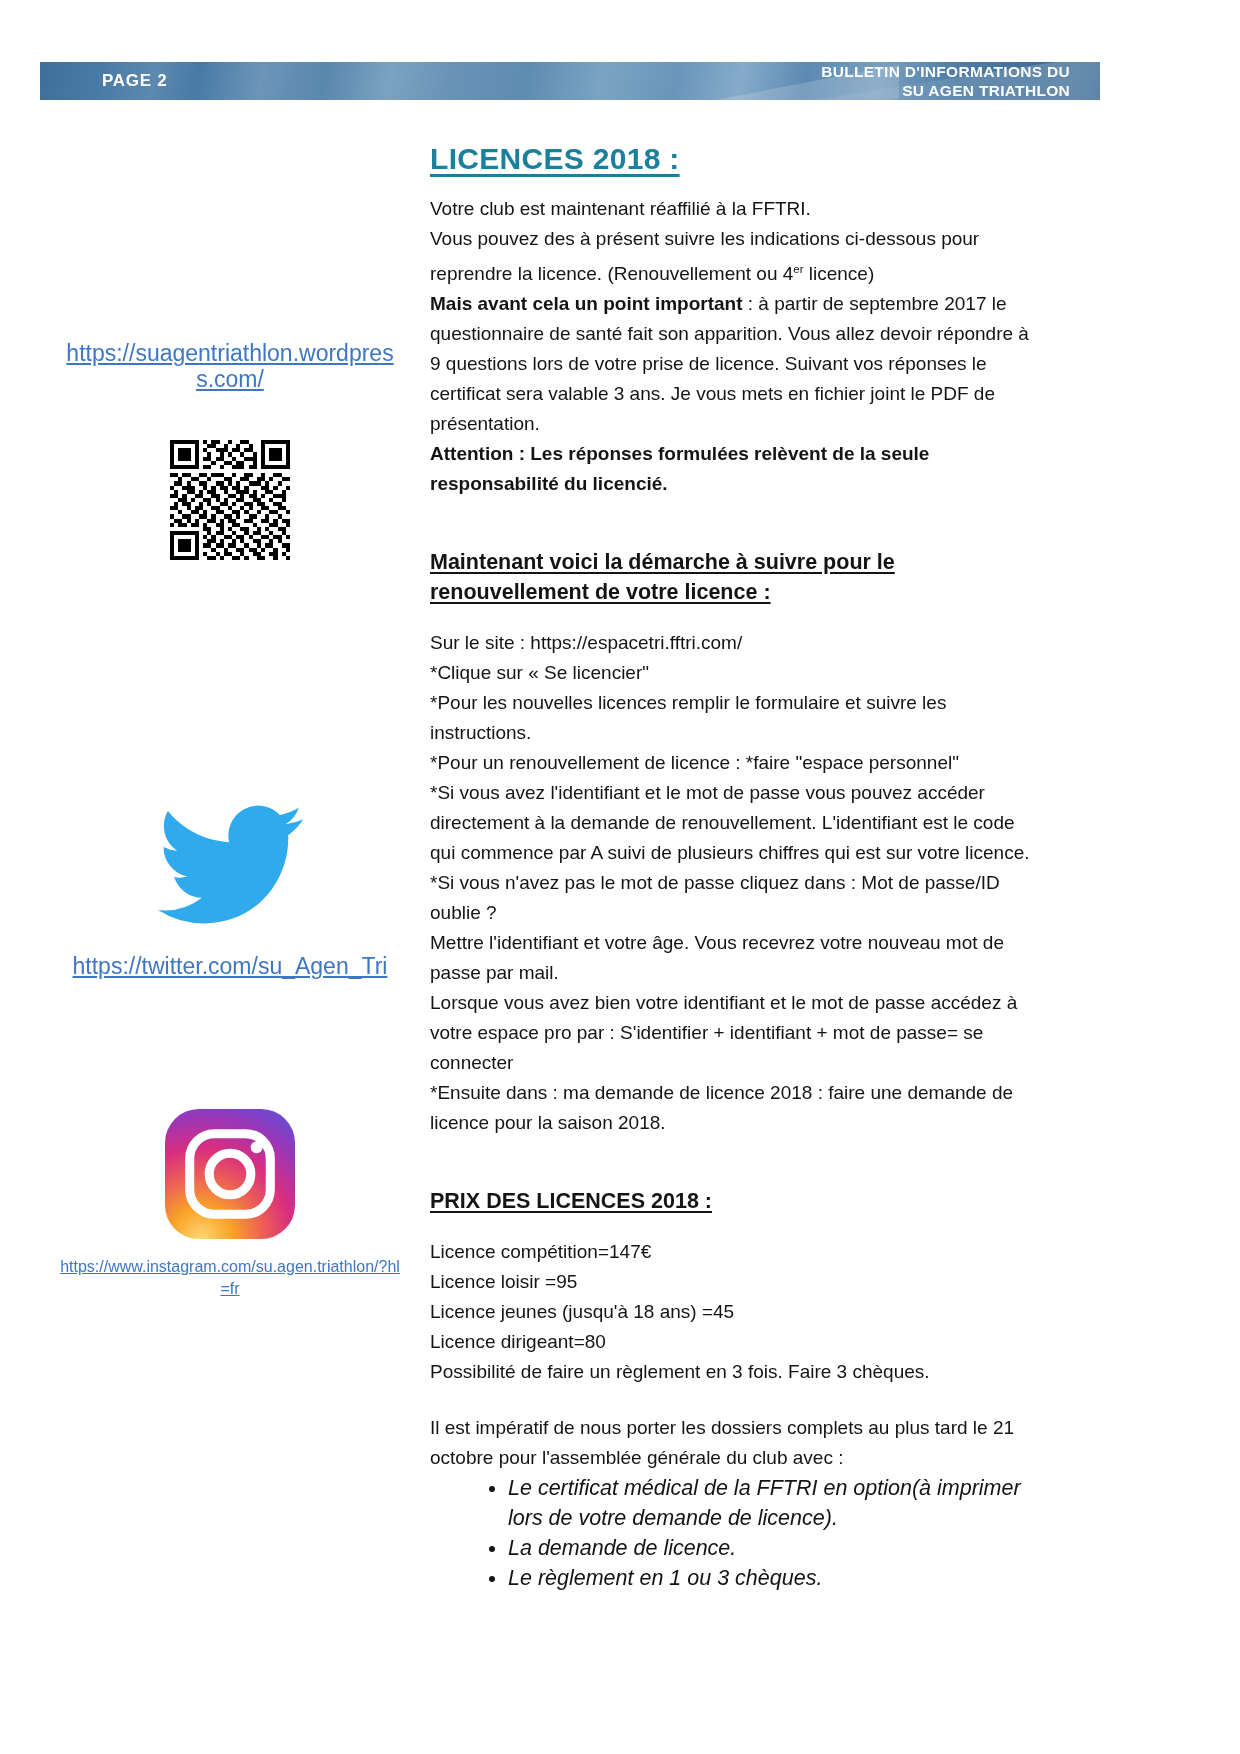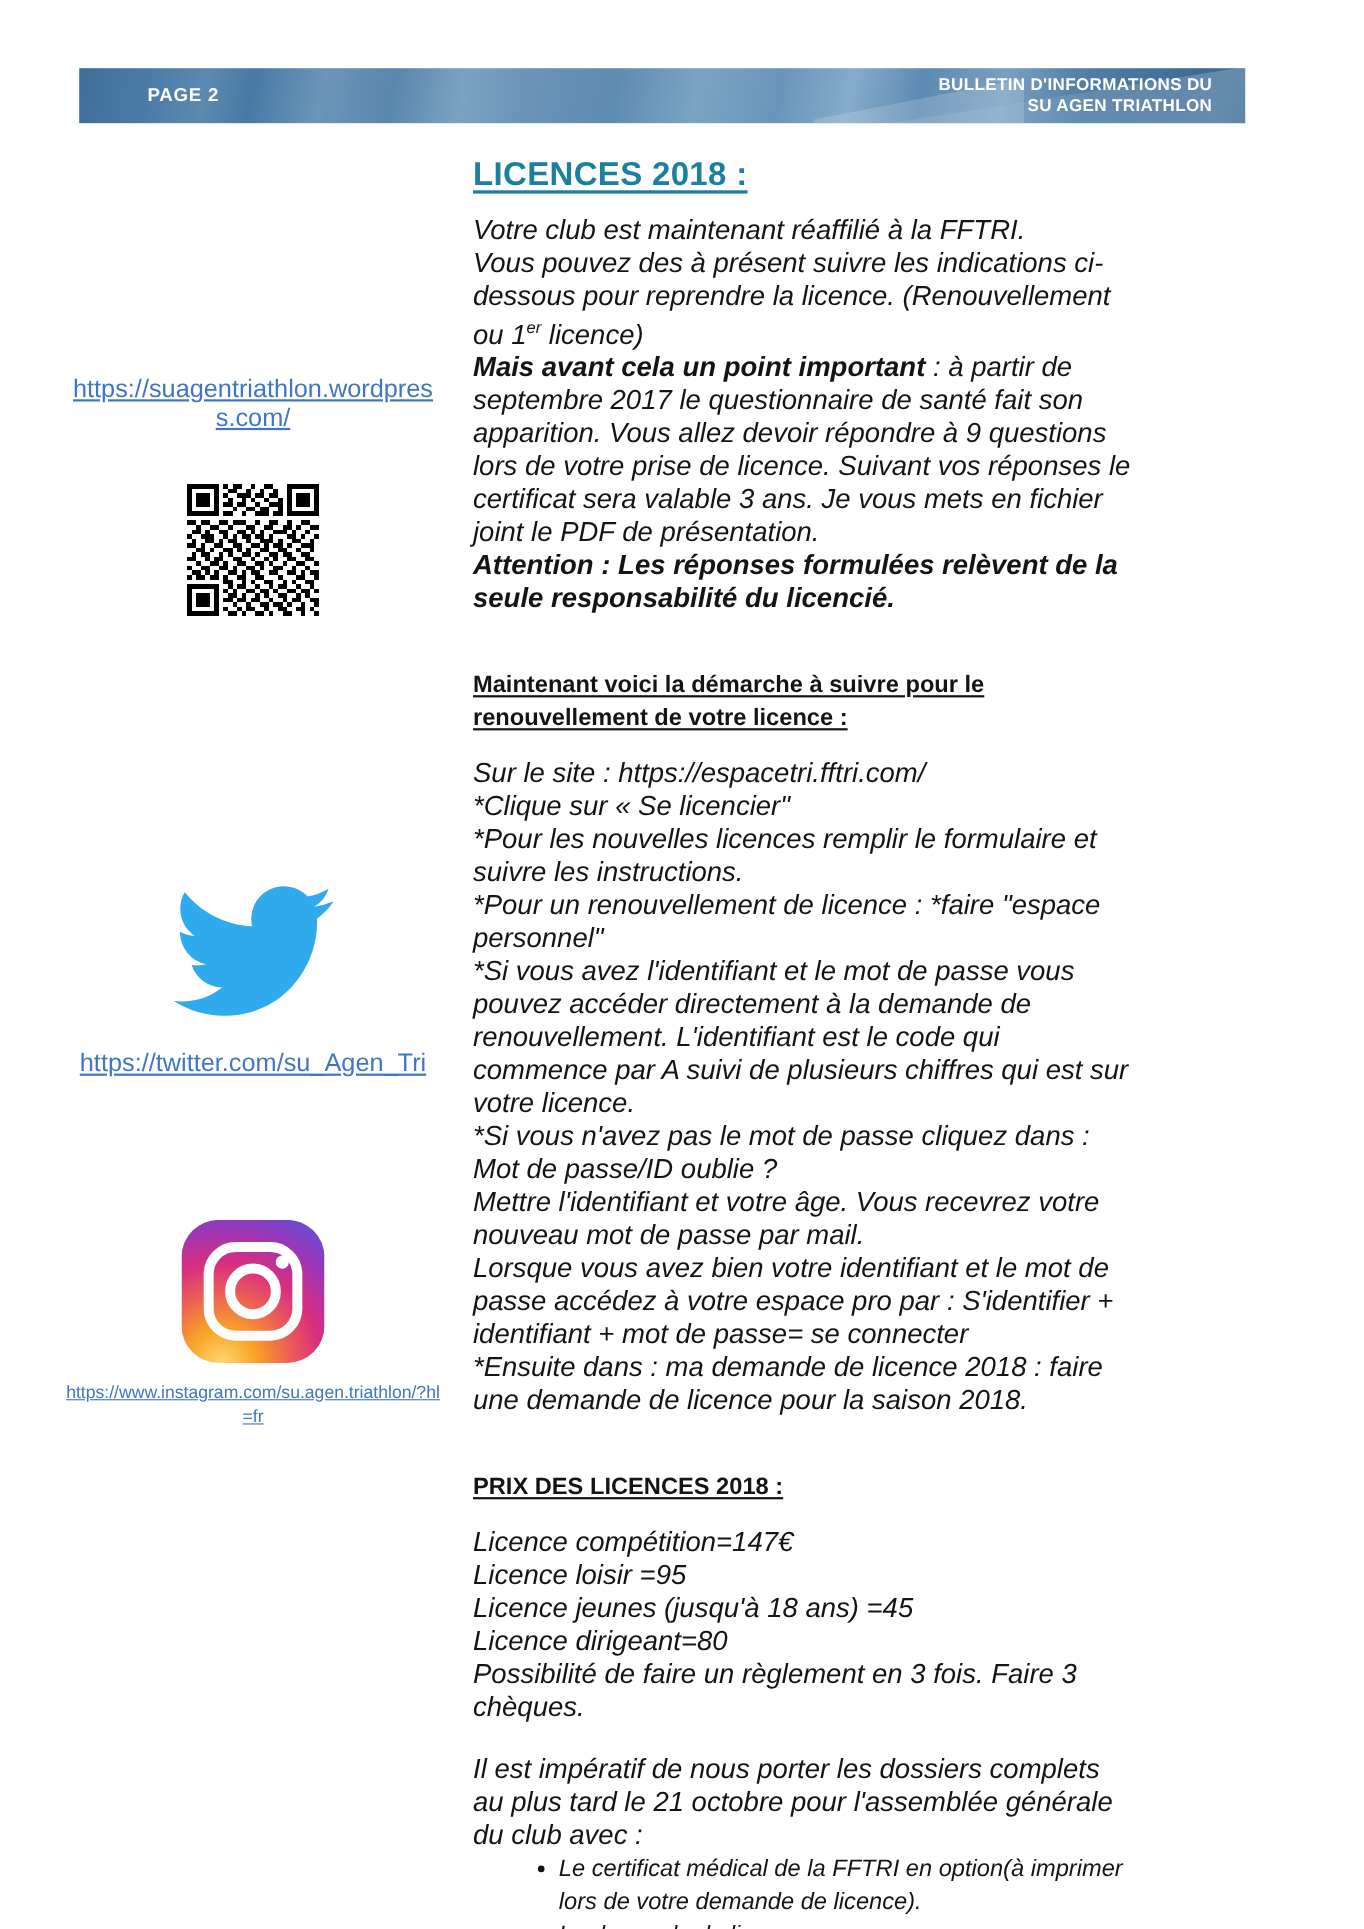--- a/index.html
+++ b/index.html
@@ -14,28 +14,27 @@
     font-family: "Liberation Sans", sans-serif;
     overflow: hidden;
   }
 
   
   .header {
     position: absolute;
     left: 40px;
     top: 62px;
     width: 1060px;
-    height: 50px;
+    height: 38px;
     background: linear-gradient(100deg,
         #3f6f99 0%, #4a7ba6 6%, #5c89b0 11%, #477aa5 15%,
         #6c95b8 21%, #5a87ae 27%, #7ba2c0 33%, #6992b6 39%,
         #5f8cb2 46%, #7ba4c2 53%, #6a95ba 60%, #86abca 66%,
         #5d8ab2 72%, #789fc0 79%, #4f7da6 86%, #3e6e98 94%, #3a6a95 100%);
     overflow: hidden;
-    margin-left: 32px;
   }
   .header::before {
     content: "";
     position: absolute;
     left: 55%;
     top: 48%;
     width: 60%;
     height: 120%;
     background: linear-gradient(115deg, rgba(255,255,255,0.20) 0%, rgba(255,255,255,0.05) 40%, rgba(255,255,255,0.22) 70%, rgba(255,255,255,0.02) 100%);
     transform: skewY(-9deg);
@@ -136,24 +135,23 @@
   .main-title {
     color: #1b7f9e;
     font-size: 30px;
     font-weight: bold;
     text-decoration: underline;
     text-underline-offset: 5px;
     margin: 0 0 18px 0;
     letter-spacing: 0.3px;
   }
   .para {
-    font-size: 25px;
+    font-size: 19px;
     line-height: 30px;
     margin: 0;
-    font-style: italic;
   }
   .para + .para { margin-top: 0; }
   .spacer { height: 26px; }
   .b { font-weight: bold; }
   sup { font-size: 0.6em; vertical-align: super; }
 
   .section-head {
     font-size: 21.5px;
     line-height: 30px;
     font-weight: bold;
@@ -435,21 +433,21 @@
     </svg>
   </div>
   <span class="sidebar-link instagram-link">https://www.instagram.com/su.agen.triathlon/?hl=fr</span>
 </div>
 
 <div class="main">
 
   <h1 class="main-title">LICENCES 2018 :</h1>
 
   <p class="para">Votre club est maintenant réaffilié à la FFTRI.</p>
-  <p class="para"><span>Vous pouvez des à présent suivre les indications ci-dessous pour reprendre la licence. (Renouvellement ou 1</span><sup>er</sup><span> licence)</span></p>
+  <p class="para"><span>Vous pouvez des à présent suivre les indications ci-dessous pour reprendre la licence. (Renouvellement ou 4</span><sup>er</sup><span> licence)</span></p>
 
   <p class="para"><span class="b">Mais avant cela un point important</span><span> : à partir de septembre 2017 le questionnaire de santé fait son apparition. Vous allez devoir répondre à 9 questions lors de votre prise de licence. Suivant vos réponses le certificat sera valable 3 ans. Je vous mets en fichier joint le PDF de présentation.</span></p>
 
   <p class="para b"><span>Attention</span><span> :  Les réponses formulées relèvent de la seule responsabilité du licencié.</span></p>
 
   <div class="spacer"></div>
 
   <p class="section-head">Maintenant voici la démarche à suivre pour le renouvellement de votre licence :</p>
   <div>
     <p class="para">Sur le site : https://espacetri.fftri.com/</p>

